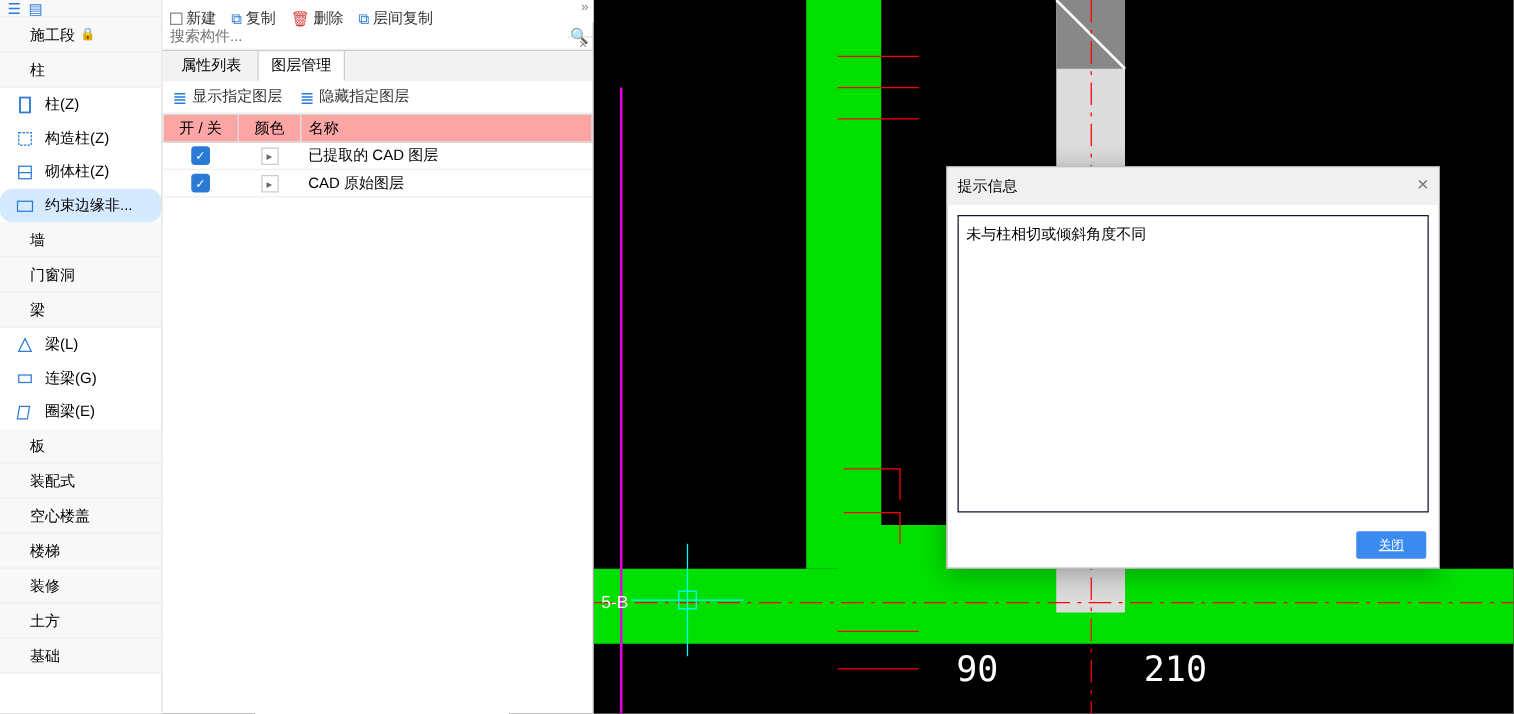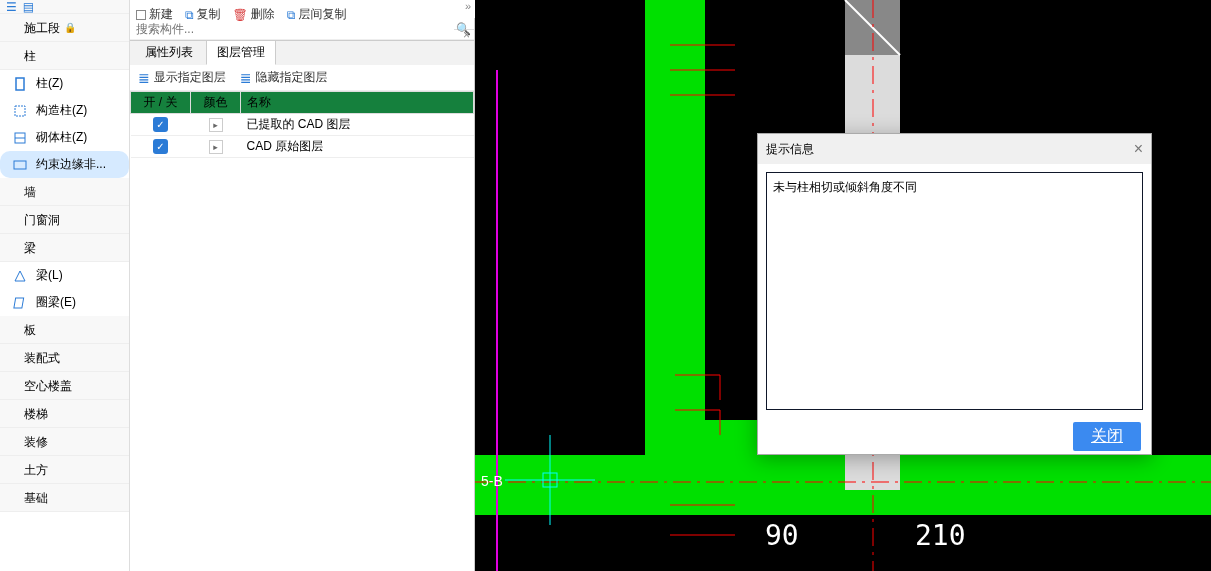--- a/index.html
+++ b/index.html
@@ -102,21 +102,21 @@
 
     .layer-toolbar {
       display: flex; height: 26px; align-items: center;
       gap: 14px; padding: 0 8px; border-bottom: 1px solid #eee;
     }
     .layer-toolbar .ti { display: flex; align-items: center; gap: 4px; cursor: pointer; color: #333; }
     .layer-icon { color: #2b7bd6; font-size: 14px; }
 
     .layer-table { width: 100%; border-collapse: collapse; }
     .layer-table th {
-      background: #15803d; height: 22px; font-weight: normal;
+      background: #fca5a5; height: 22px; font-weight: normal;
       border: 1px solid #ddd; text-align: center;
     }
     .layer-table th.name { text-align: left; padding-left: 6px; }
     .layer-table td {
       height: 22px; border-bottom: 1px solid #eee; text-align: center;
     }
     .layer-table td.name { text-align: left; padding-left: 6px; }
     .chk {
       width: 15px; height: 15px; border-radius: 3px;
       background: #2b7bd6; display: inline-flex;
@@ -161,21 +161,21 @@
       overflow: auto;
     }
     .dialog-footer {
       height: 36px; display: flex; justify-content: flex-end;
       align-items: center; padding: 0 10px;
     }
     .btn-primary {
       background: #3b8af0; color: #fff;
       border: none; padding: 4px 18px;
       border-radius: 2px; cursor: pointer;
-      font-size: 16px;
+      font-size: 10px;
       text-decoration: underline;
     }
   </style>
 </head>
 <body>
 
 <div class="left-panel">
   <div class="nav-section" style="height:14px;line-height:14px;display:flex;gap:6px;padding-left:6px;">
     <span style="color:#2b7bd6">☰</span>
       <span style="color:#2b7bd6">▤</span>
@@ -224,20 +224,28 @@
   <div class="nav-section">门窗洞</div>
   <div class="nav-section">梁</div>
 
   <div class="nav-item">
     <span class="nav-icon">
         <svg width="14" height="14">
           <polygon points="2,12 7,2 12,12" fill="none" stroke="#2b7bd6"></polygon>
         </svg>
       </span>
     <span>梁(L)</span>
+  </div>
+  <div class="nav-item">
+    <span class="nav-icon">
+        <svg width="14" height="14">
+          <rect x="2" y="4" width="10" height="6" fill="none" stroke="#2b7bd6"></rect>
+        </svg>
+      </span>
+    <span>连梁(G)</span>
   </div>
   <div class="nav-item">
     <span class="nav-icon">
         <svg width="14" height="14">
           <rect x="3" y="2" width="8" height="10" fill="none" stroke="#2b7bd6" transform="skewX(-10)"></rect>
         </svg>
       </span>
     <span>圈梁(E)</span>
   </div>
 

